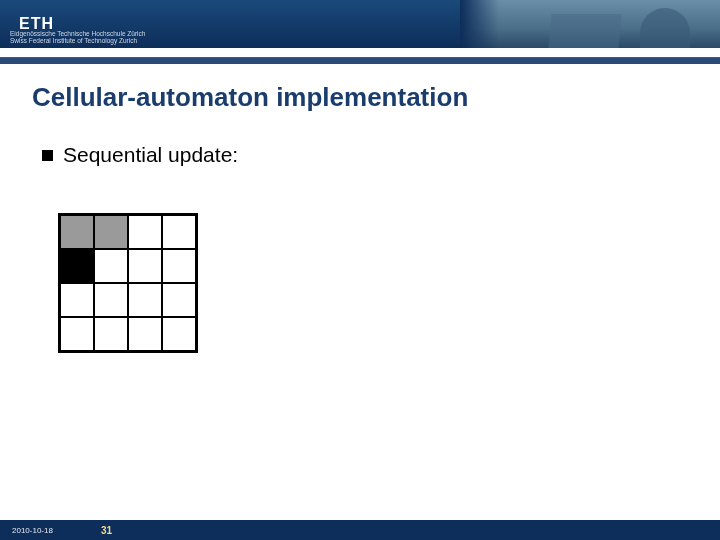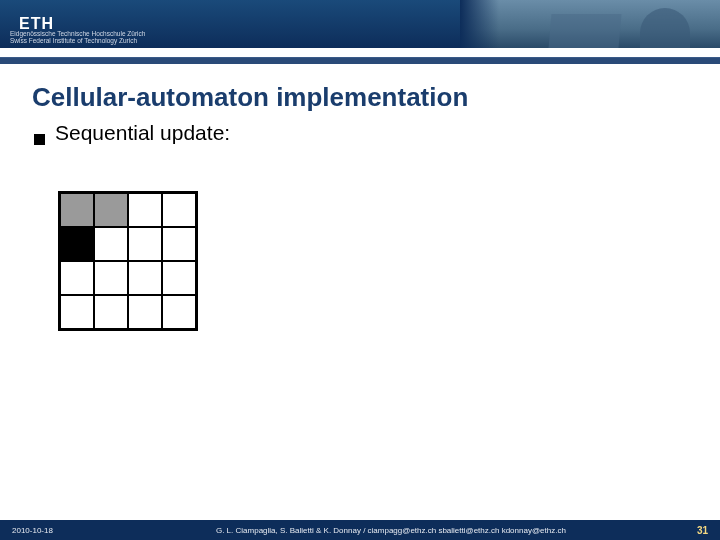--- a/index.html
+++ b/index.html
@@ -73,27 +73,27 @@
     height: 6px;
     background: #2a4a78;
   }
   .content {
     padding: 18px 32px 0 32px;
   }
   .slide-title {
     color: #1a3d6d;
     font-size: 26px;
     font-weight: bold;
-    margin-bottom: 8px;
+    margin-bottom: 30px;
   }
   .bullet-row {
     display: flex;
-    align-items: flex-end;
+    align-items: center;
     gap: 10px;
-    margin-left: 2px;
+    margin-left: 10px;
   }
   .bullet-square {
     width: 11px;
     height: 11px;
     background: #000;
   }
   .bullet-text {
     font-size: 21px;
     color: #000;
   }
@@ -181,15 +181,14 @@
         <div class="cell "></div>
         <div class="cell "></div>
         <div class="cell "></div>
         <div class="cell "></div>
       </div>
   </div>
 </div>
 
 <div class="footer">
   <div class="footer-date">2010-10-18</div>
-  <div class="footer-authors">G. L. Ciampaglia, S. Balietti &amp; K. Donnay / ciampagg@ethz.ch sbalietti@ethz.ch kdonnay@ethz.ch</div>
   <div class="footer-page">31</div>
 </div>
 
 </body></html>

